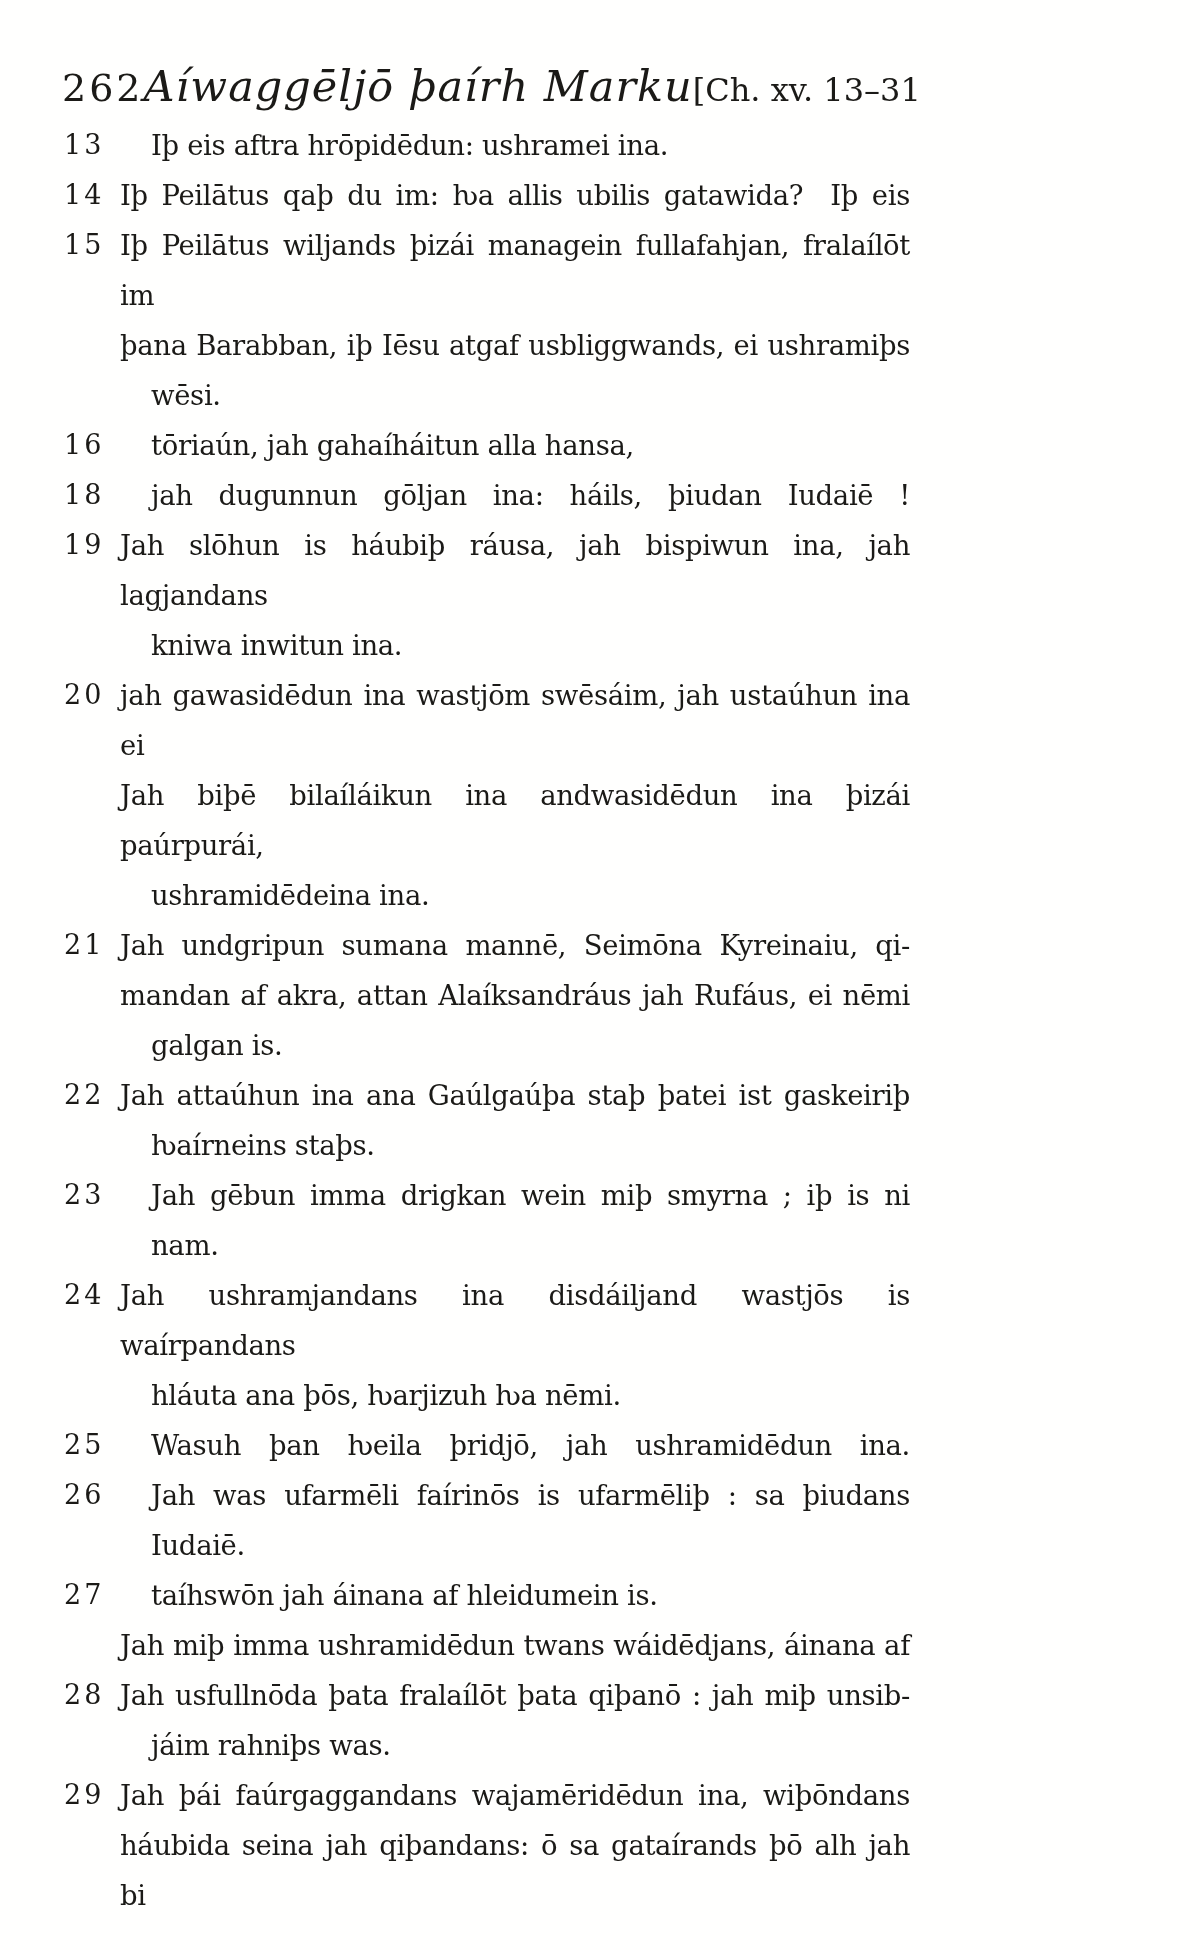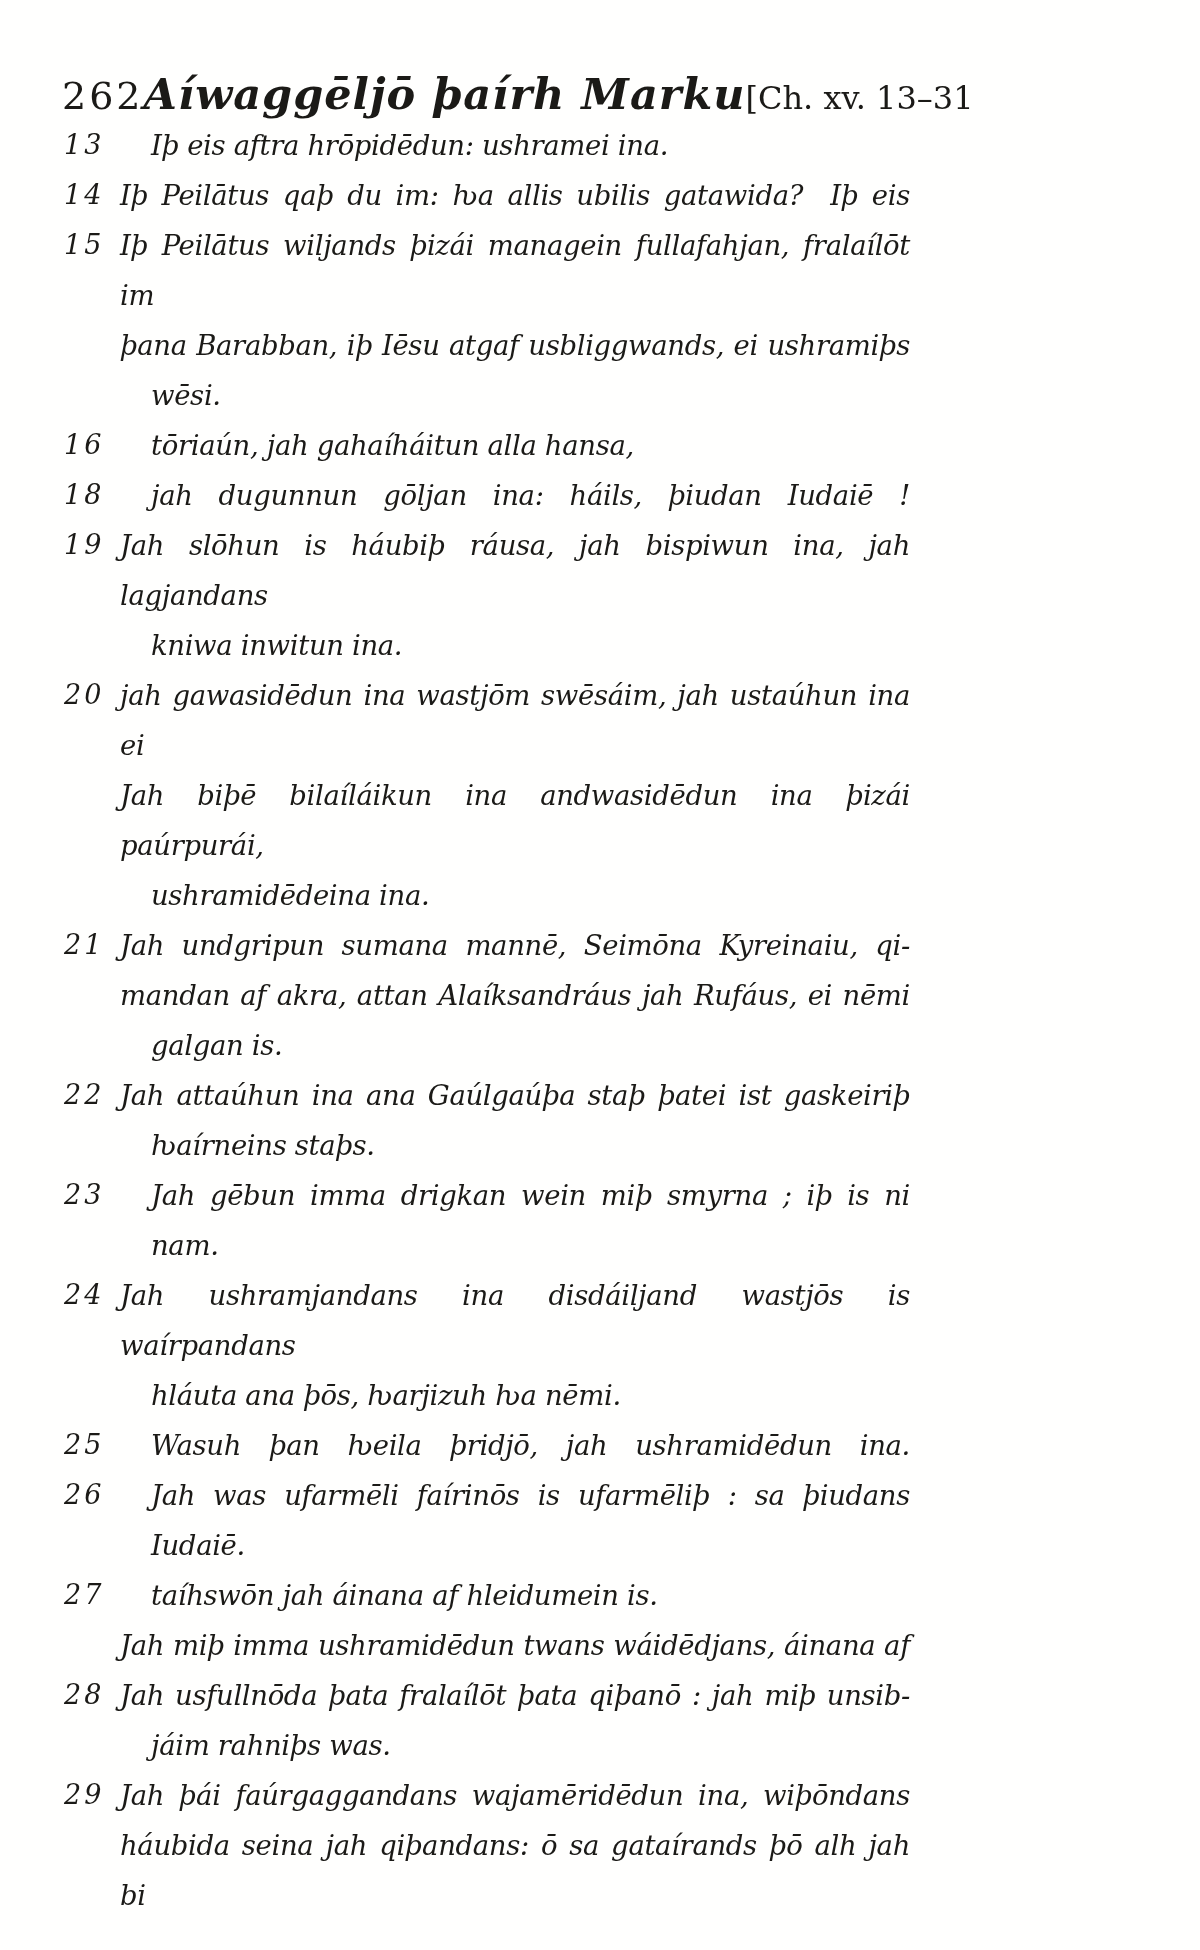--- a/index.html
+++ b/index.html
@@ -26,42 +26,40 @@
   }
   .pagenum {
     width: 150px;
     font-size: 38px;
     letter-spacing: 3px;
   }
   .title {
     flex: 1;
     text-align: center;
     font-style: italic;
-    font-weight: bold;
+    font-weight: normal;
     font-size: 43px;
     letter-spacing: 1px;
     white-space: nowrap;
-    margin-top: 8px;
   }
   .chref {
     width: 235px;
     text-align: right;
     font-size: 32px;
     white-space: nowrap;
   }
   .verses {
     position: absolute;
     left: 62px;
     top: 120px;
     width: 848px;
   }
   .verse {
     position: relative;
     padding-left: 58px;
-    font-style: italic;
   }
   .vnum {
     position: absolute;
     left: 2px;
     top: 0;
     font-size: 27px;
     line-height: 50px;
     letter-spacing: 3px;
   }
   .vline {

